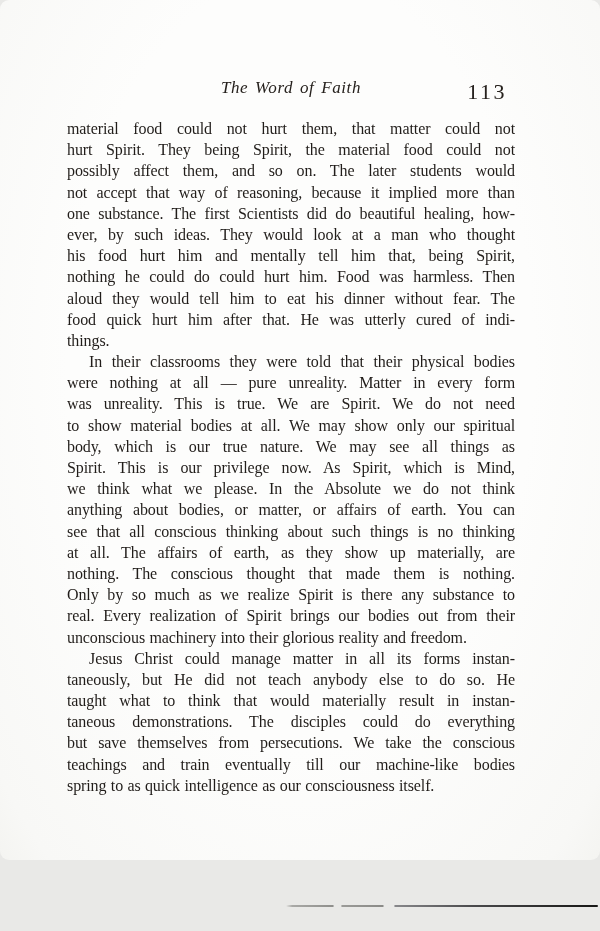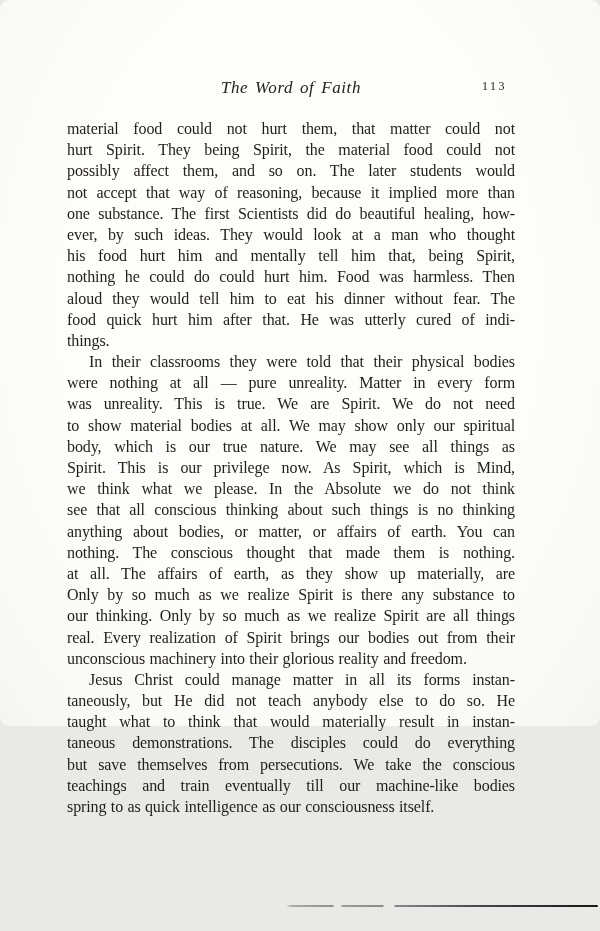--- a/index.html
+++ b/index.html
@@ -4,21 +4,21 @@
 <style>
   html, body { margin: 0; padding: 0; }
   body {
     width: 600px; height: 931px;
     background: #e9e9e7;
     font-family: "Liberation Serif", serif;
     overflow: hidden;
   }
   .page {
     position: relative;
-    width: 600px; height: 726px;
+    width: 600px; height: 860px;
     background: radial-gradient(ellipse at 50% 42%, #fdfdfc 55%, #f8f8f6 92%, #f4f4f1 100%);
     color: #211d1a;
     border-radius: 9px;
   }
   .running-head {
     position: absolute;
     left: 67px; top: 78px;
     width: 448px; height: 22px;
   }
   .head-title {
@@ -27,21 +27,21 @@
     text-align: center;
     font-style: italic;
     font-size: 17px;
     letter-spacing: 0.6px;
     word-spacing: 2px;
     color: #26211d;
   }
   .head-page-number {
     position: absolute;
     right: 8px; top: 1px;
-    font-size: 12px;
+    font-size: 22px;
     letter-spacing: 2.5px;
     font-variant-numeric: oldstyle-nums;
     color: #26211d;
   }
   .text-block {
     position: absolute;
     left: 67px; top: 118px;
     width: 448px;
   }
   .line {
@@ -100,26 +100,25 @@
     <div class="line">food quick hurt him after that.  He was utterly cured of indi-</div>
     <div class="line last">things.</div>
 
     <div class="line indent">In their classrooms they were told that their physical bodies</div>
     <div class="line">were nothing at all — pure unreality.  Matter in every form</div>
     <div class="line">was unreality.  This is true.  We are Spirit.  We do not need</div>
     <div class="line">to show material bodies at all.  We may show only our spiritual</div>
     <div class="line">body, which is our true nature.  We may see all things as</div>
     <div class="line">Spirit.  This is our privilege now.  As Spirit, which is Mind,</div>
     <div class="line">we think what we please.  In the Absolute we do not think</div>
+    <div class="line">anything about bodies, or matter, or affairs of earth.  You can</div>
     <div class="line">see that all conscious thinking about such things is no thinking</div>
-    <div class="line">anything about bodies, or matter, or affairs of earth.  You can</div>
+    <div class="line">at all.  The affairs of earth, as they show up materially, are</div>
     <div class="line">nothing.  The conscious thought that made them is nothing.</div>
-    <div class="line">at all.  The affairs of earth, as they show up materially, are</div>
     <div class="line">Only by so much as we realize Spirit is there any substance to</div>
-    <div class="line">our thinking.  Only by so much as we realize Spirit are all things</div>
     <div class="line">real.  Every realization of Spirit brings our bodies out from their</div>
     <div class="line last">unconscious machinery into their glorious reality and freedom.</div>
 
     <div class="line indent">Jesus Christ could manage matter in all its forms instan-</div>
     <div class="line">taneously, but He did not teach anybody else to do so.  He</div>
     <div class="line">taught what to think that would materially result in instan-</div>
     <div class="line">taneous demonstrations.  The disciples could do everything</div>
     <div class="line">but save themselves from persecutions.  We take the conscious</div>
     <div class="line">teachings and train eventually till our machine-like bodies</div>
     <div class="line last">spring to as quick intelligence as our consciousness itself.</div>

